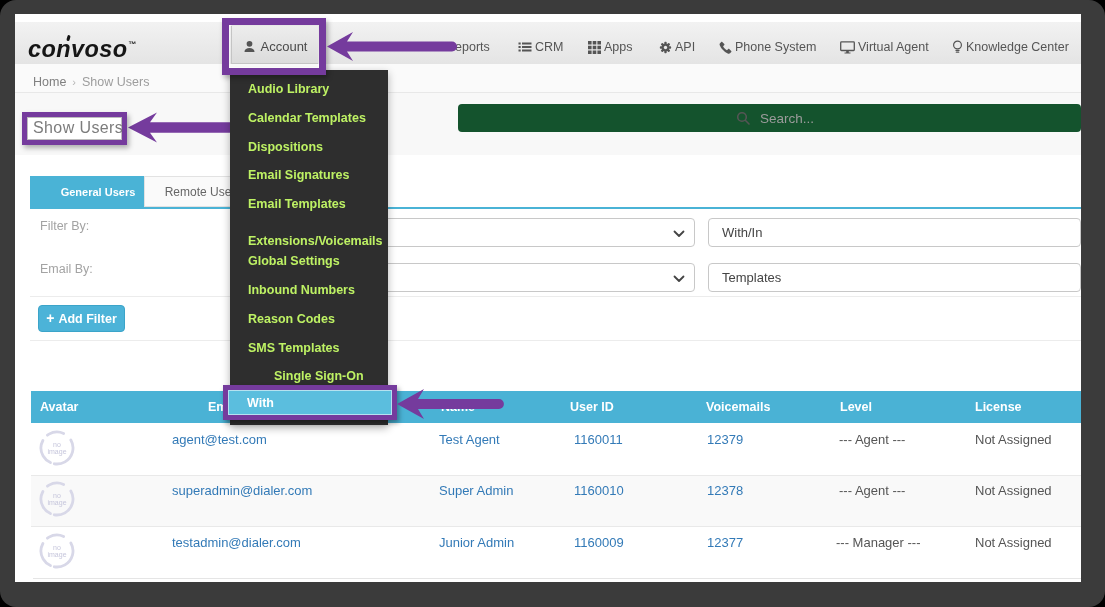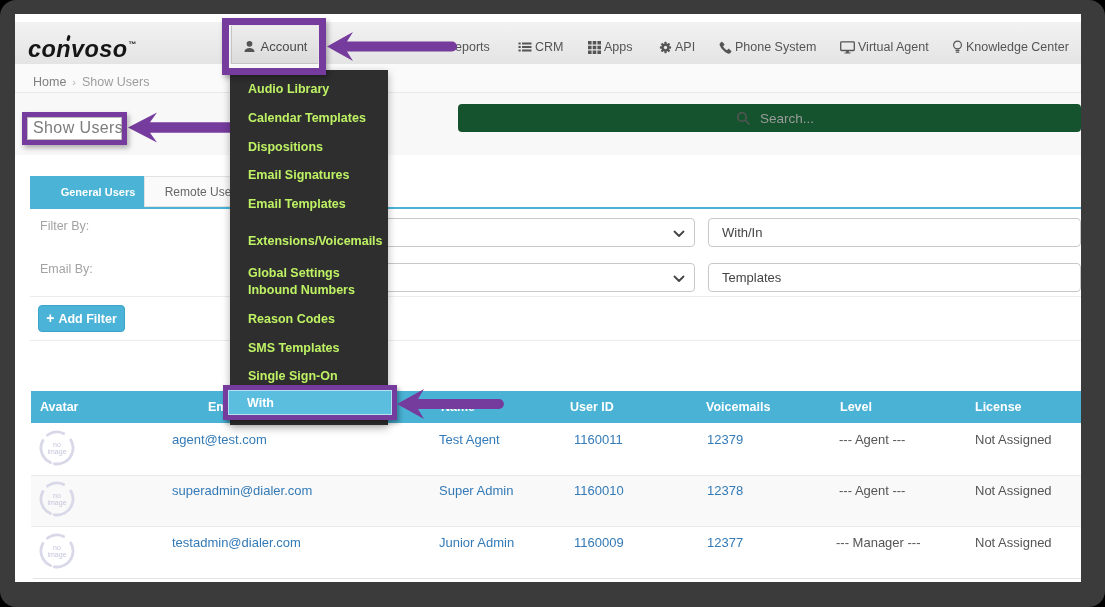--- a/index.html
+++ b/index.html
@@ -236,25 +236,25 @@
   <path d="M2 17.5 L31 2.5 L24 12.3 H108 V22.7 H24 L31 32.5 Z" fill="#753b9d"></path>
 </svg>
 
 <div class="dropdown">
   <div class="ditem" style="top:12px;">Audio Library</div>
   <div class="ditem" style="top:40.7px;">Calendar Templates</div>
   <div class="ditem" style="top:69.5px;">Dispositions</div>
   <div class="ditem" style="top:98.2px;">Email Signatures</div>
   <div class="ditem" style="top:126.9px;">Email Templates</div>
   <div class="ditem" style="top:164px;">Extensions/Voicemails</div>
-  <div class="ditem" style="top:184.4px;margin-top:12px;">Global Settings</div>
+  <div class="ditem" style="top:184.4px;">Global Settings</div>
   <div class="ditem" style="top:213.1px;">Inbound Numbers</div>
   <div class="ditem" style="top:241.8px;">Reason Codes</div>
   <div class="ditem" style="top:270.5px;">SMS Templates</div>
-  <div class="ditem" style="top:299.3px;">Single Sign-On</div>
+  <div class="ditem" style="top:299.3px;margin-left:26px;">Single Sign-On</div>
 </div>
 
 <div class="usersbox"></div>
 <div class="userstext">With</div>
 
 <svg class="arrow arrow3" style="left:396px;top:387px;" width="112" height="34" viewBox="0 0 112 34">
   <path d="M1 17 L28 2 L22 12.1 H103 A4.9 4.9 0 0 1 103 21.9 H22 L28 32 Z" fill="#753b9d"></path>
 </svg>
 
 <div class="abs" style="left:222px;top:18px;width:104px;height:57px;border:7px solid #753b9d;

